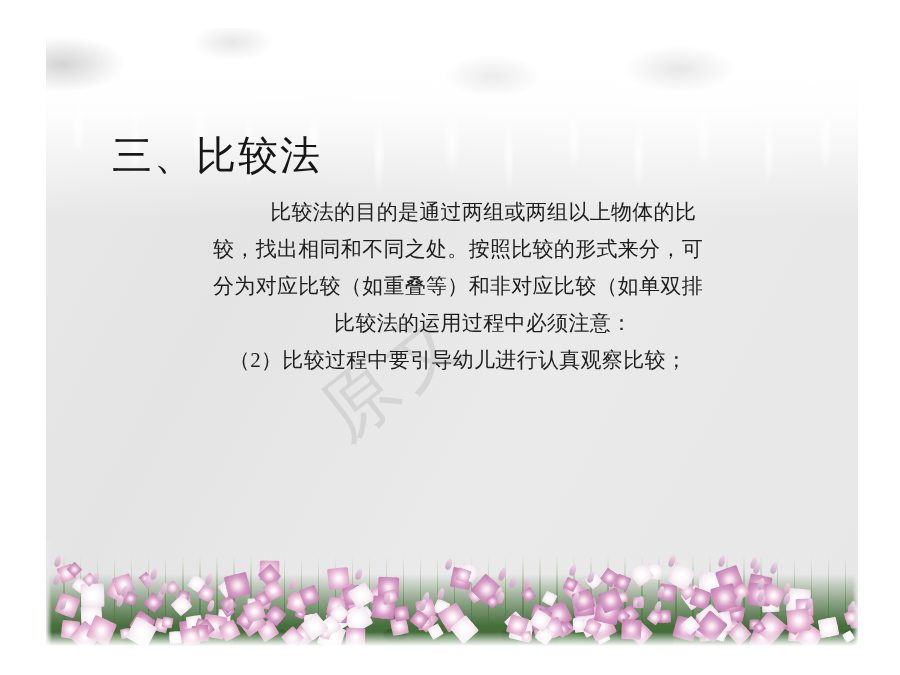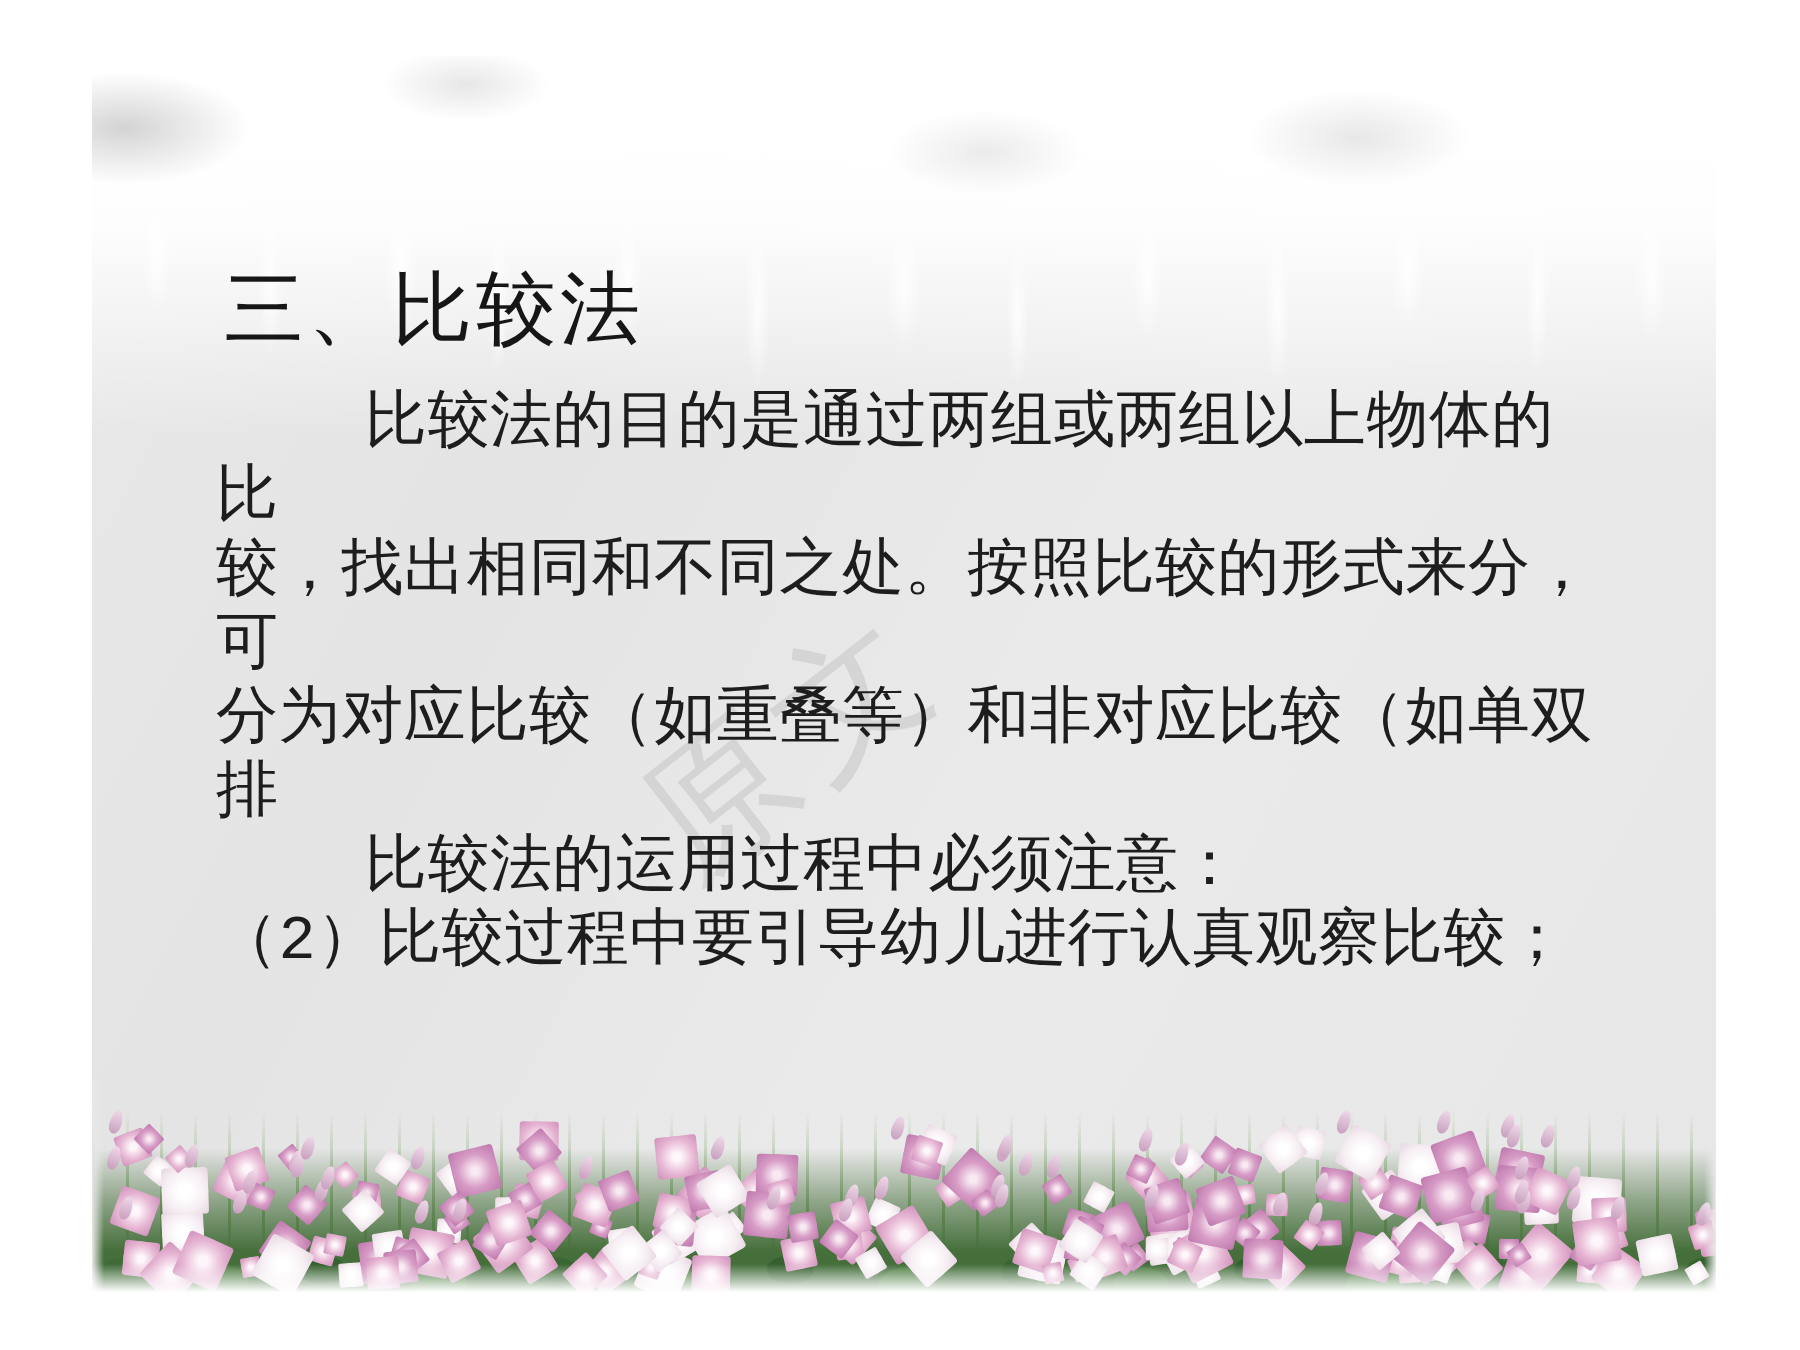--- a/index.html
+++ b/index.html
@@ -80,23 +80,24 @@
   
   .title{
     position:absolute;left:66px;top:104px;
     font-size:40px;line-height:1.15;color:#161616;
     letter-spacing:2px;white-space:nowrap;
     font-family:"DejaVu Serif","Liberation Serif",serif;
   }
   .body{
     position:absolute;left:62px;top:166px;
     width:700px;
-    font-size:31px;line-height:37px;color:#1d1d1d;
+    font-size:21px;line-height:37px;color:#1d1d1d;
     letter-spacing:.3px;
-    font-family:Liberation Mono, monospace;
+    font-family:Liberation Serif, serif;
+    text-align:center;
   }
   .body p{margin:0;}
   .body p.indent{text-indent:2.4em;}
 
   
   .flower-band{
     position:absolute;left:0;bottom:0;width:812px;height:108px;
     overflow:hidden;
   }
   .foliage{

